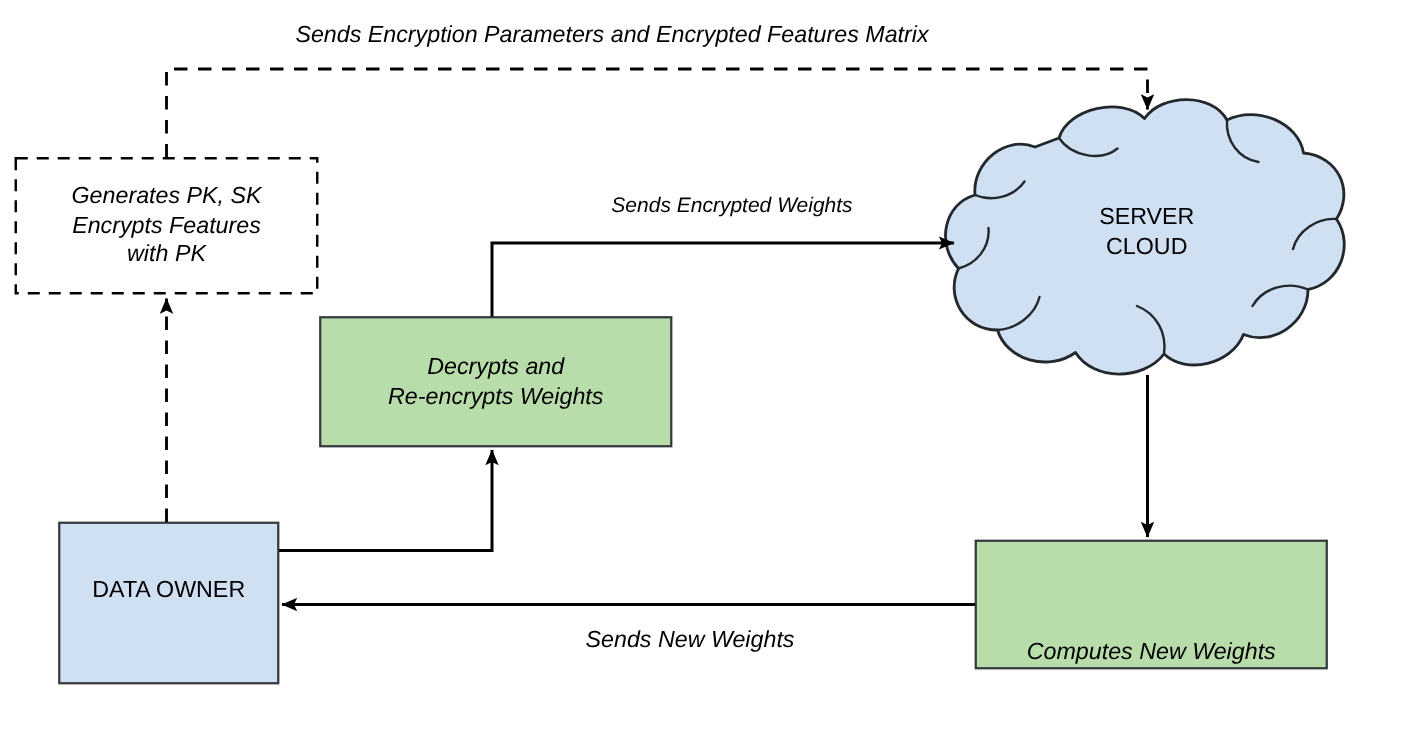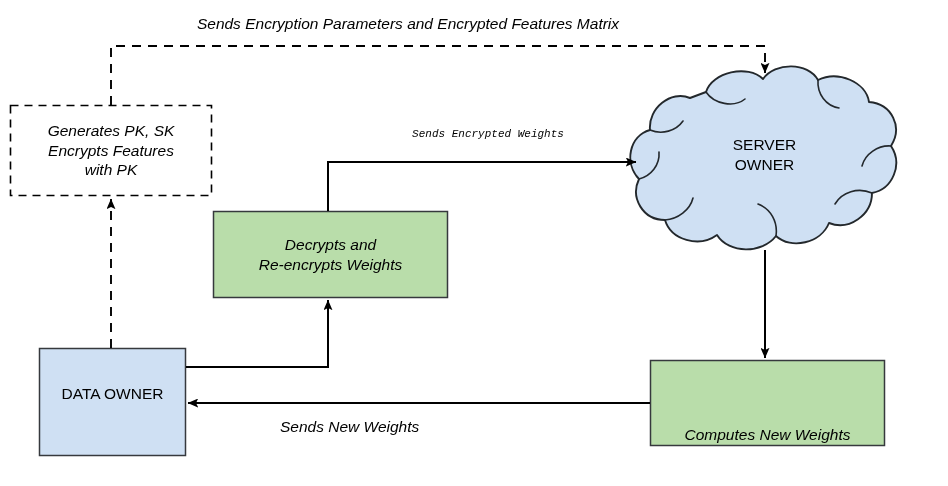--- a/index.html
+++ b/index.html
@@ -39,21 +39,21 @@
     font-style: italic;
   }
   .edge-label {
     position: absolute;
     color: #000000;
     font-style: italic;
     white-space: nowrap;
     text-align: center;
   }
   .fs-15 { font-size: 15.5px; }
-  .fs-13 { font-size: 11px; font-family: Liberation Mono, monospace; }
+  .fs-13 { font-size: 14px; }
 </style>
 </head>
 <body>
 
 <div id="diagram-root">
 
   <svg class="layer" viewBox="0 0 948 486">
     <defs>
       <marker id="arrow-solid" markerWidth="11" markerHeight="9" refX="10.2" refY="4.5" orient="auto" markerUnits="userSpaceOnUse">
         <path d="M0,0 L10.5,4.5 L0,9 L2.2,4.5 Z" fill="#000000"></path>
@@ -125,27 +125,27 @@
     </div>
   </div>
 
   <div class="node-label fs-15" style="left:39px; top:348px; width:147px; height:92px;">
     <div>DATA OWNER</div>
   </div>
 
   <div class="node-label fs-15" style="left:672px; top:125px; width:185px; height:60px;">
     <div>
       <div>SERVER</div>
-      <div>OWNER</div>
+      <div>CLOUD</div>
     </div>
   </div>
 
   <div class="node-label italic-label fs-15" style="left:650px; top:360px; width:235px; height:86px;margin-top:32px;">
     <div>Computes New Weights</div>
   </div>
 
   <div class="edge-label fs-15" style="left:0px; top:15px; width:760px; padding-left:56px; box-sizing:border-box;">Sends Encryption Parameters and Encrypted Features Matrix</div>
 
   <div class="edge-label fs-13" style="left:328px; top:128px; width:320px; text-align:center;">Sends Encrypted Weights</div>
 
-  <div class="edge-label fs-15" style="left:280px; top:418px; width:360px; text-align:left;">Sends New Weights</div>
+  <div class="edge-label fs-15" style="left:280px; top:418px; width:360px; text-align:center;">Sends New Weights</div>
 
 </div>
 
 </body></html>

